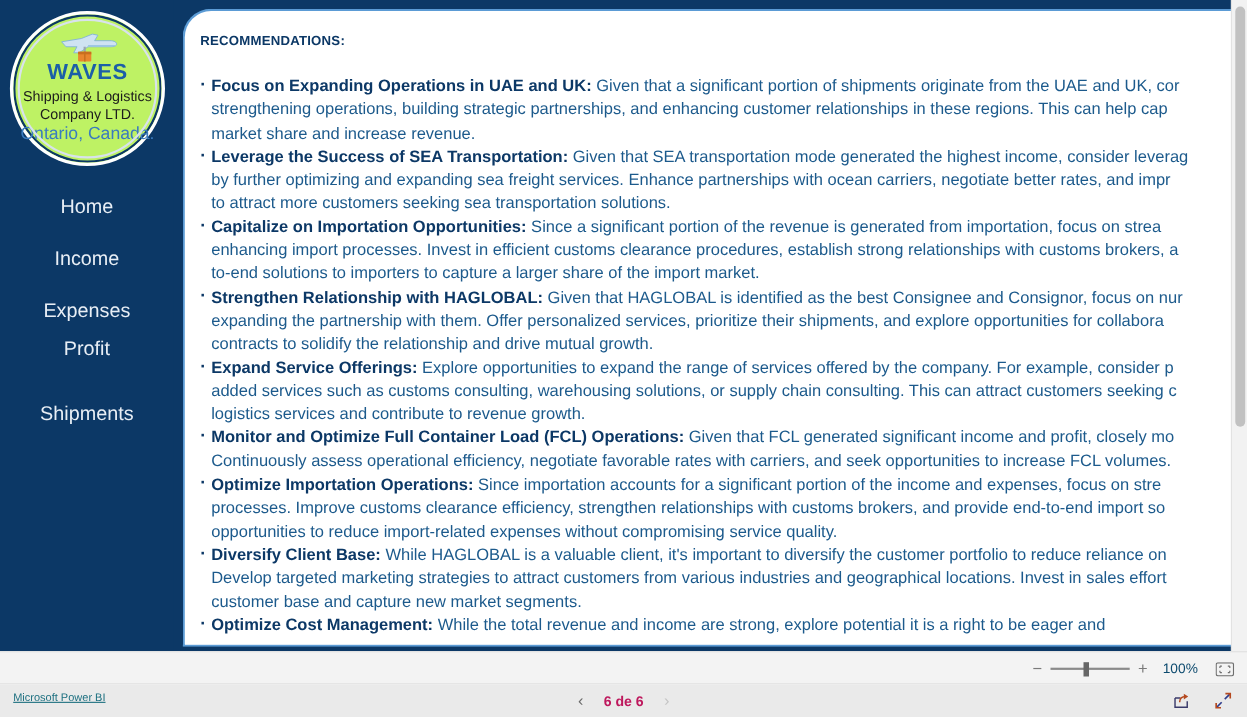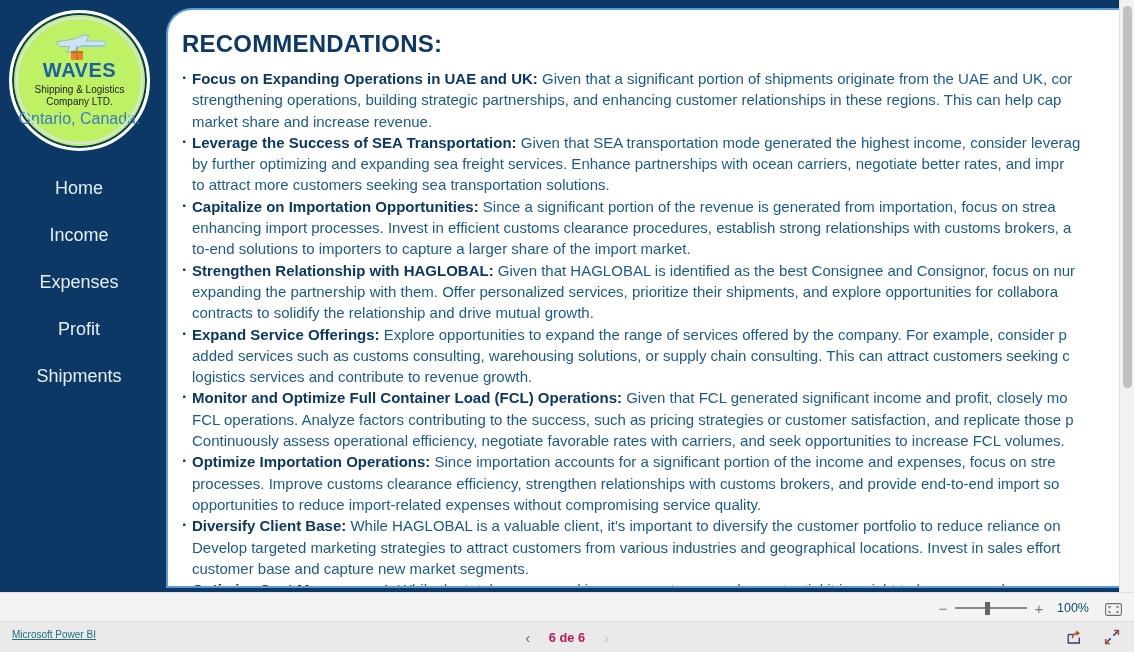--- a/index.html
+++ b/index.html
@@ -64,21 +64,21 @@
   }
   .logo-name {
     font-size: 20px;
     font-weight: bold;
     color: #1b5fa8;
     letter-spacing: 0.5px;
     line-height: 1;
     margin-bottom: 4px;
   }
   .logo-sub1, .logo-sub2 {
-    font-size: 10px;
+    font-size: 13px;
     color: #1c1c1c;
     line-height: 1.25;
   }
   .logo-sub3 {
     font-size: 16px;
     color: #3a7bbf;
     line-height: 1.3;
   }
 
   .nav-item {
@@ -108,21 +108,21 @@
     border: 2px solid #5b9bd5;
     border-top-left-radius: 26px;
     border-bottom-left-radius: 0;
     border-right: none;
     overflow: hidden;
   }
 
   #page-title {
     position: absolute;
     left: 14px; top: 20px;
-    font-size: 24px;
+    font-size: 12px;
     font-weight: bold;
     color: #0c3866;
     letter-spacing: 0.2px;
   }
 
   #rec-list {
     position: absolute;
     left: 8px; top: 58px;
     width: 956px;
     height: 520px;
@@ -313,21 +313,21 @@
 
       <div class="nav-item" style="top:165px;">
         <span>Home</span>
       </div>
       <div class="nav-item" style="top:212px;">
         <span>Income</span>
       </div>
       <div class="nav-item" style="top:259px;">
         <span>Expenses</span>
       </div>
-      <div class="nav-item" style="top:306px;text-align:center;">
+      <div class="nav-item" style="top:294px;text-align:center;">
         <span>Profit</span>
       </div>
       <div class="nav-item" style="top:353px;">
         <span>Shipments</span>
       </div>
     </div>
 
     <div id="content-card">
 
       <div id="page-title">RECOMMENDATIONS:</div>
@@ -359,21 +359,20 @@
         </div>
 
         <div class="rec-item">
           <span class="rec-line"><span class="rec-lead">Expand Service Offerings:</span><span> Explore opportunities to expand the range of services offered by the company. For example, consider p</span></span>
           <span class="rec-line">added services such as customs consulting, warehousing solutions, or supply chain consulting. This can attract customers seeking c</span>
           <span class="rec-line">logistics services and contribute to revenue growth.</span>
         </div>
 
         <div class="rec-item">
           <span class="rec-line"><span class="rec-lead">Monitor and Optimize Full Container Load (FCL) Operations:</span><span> Given that FCL generated significant income and profit, closely mo</span></span>
-          <span class="rec-line">FCL operations. Analyze factors contributing to the success, such as pricing strategies or customer satisfaction, and replicate those p</span>
           <span class="rec-line">Continuously assess operational efficiency, negotiate favorable rates with carriers, and seek opportunities to increase FCL volumes.</span>
         </div>
 
         <div class="rec-item">
           <span class="rec-line"><span class="rec-lead">Optimize Importation Operations:</span><span> Since importation accounts for a significant portion of the income and expenses, focus on stre</span></span>
           <span class="rec-line">processes. Improve customs clearance efficiency, strengthen relationships with customs brokers, and provide end-to-end import so</span>
           <span class="rec-line">opportunities to reduce import-related expenses without compromising service quality.</span>
         </div>
 
         <div class="rec-item">

